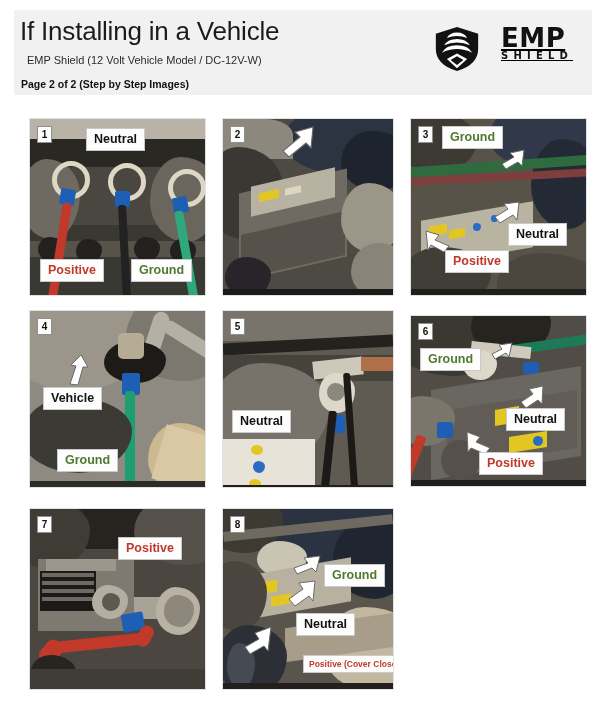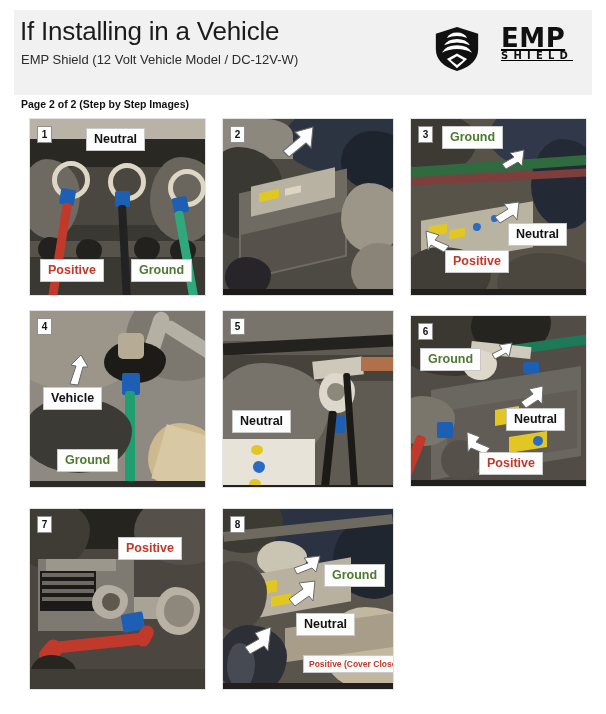--- a/index.html
+++ b/index.html
@@ -35,38 +35,37 @@
     top: 6px;
     font-size: 26px;
     font-weight: 400;
     color: #1b1b1b;
     letter-spacing: -0.2px;
     line-height: 30px;
     white-space: nowrap;
   }
   .header-subtitle {
     position: absolute;
-    left: 7px;
+    left: 13px;
     top: 43px;
-    font-size: 13px;
+    font-size: 11px;
     font-weight: 400;
     color: #2b2b2b;
     line-height: 14px;
     white-space: nowrap;
   }
   .header-pagenote {
     position: absolute;
     left: 7px;
     top: 68px;
     font-size: 10.5px;
     font-weight: bold;
     color: #111111;
     line-height: 13px;
     white-space: nowrap;
-    margin-top: 20px;
   }
 
   
   .logo-wrap {
     position: absolute;
     right: 18px;
     top: 16px;
     width: 140px;
     height: 48px;
     display: flex;

